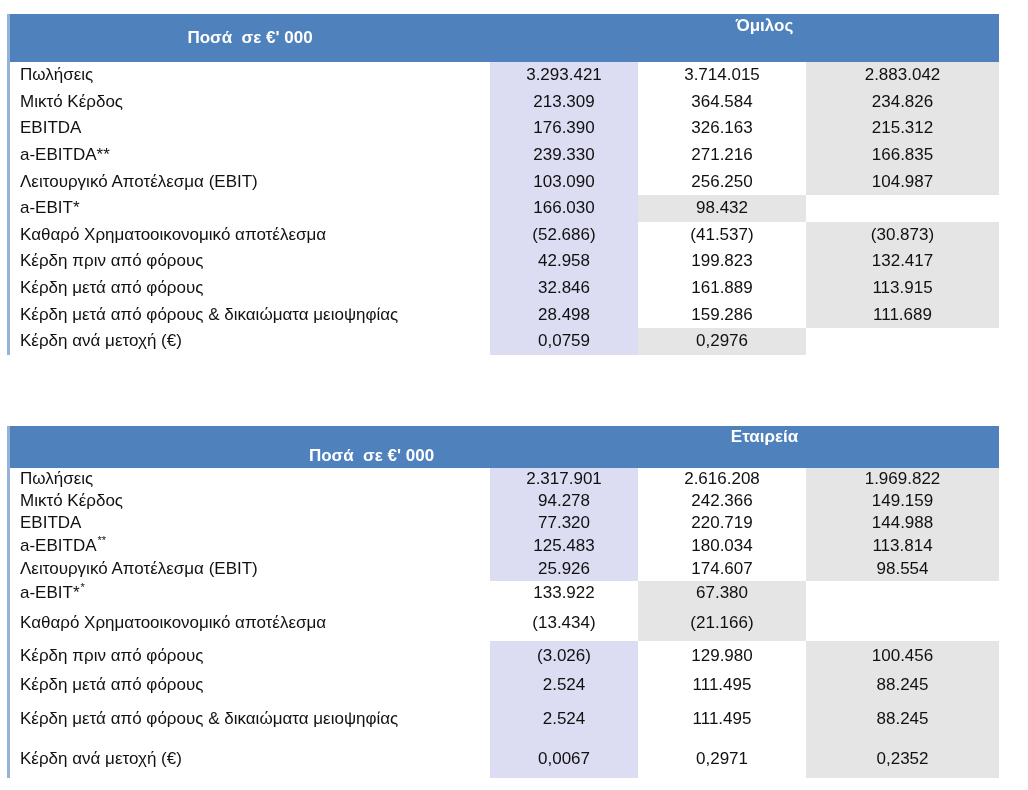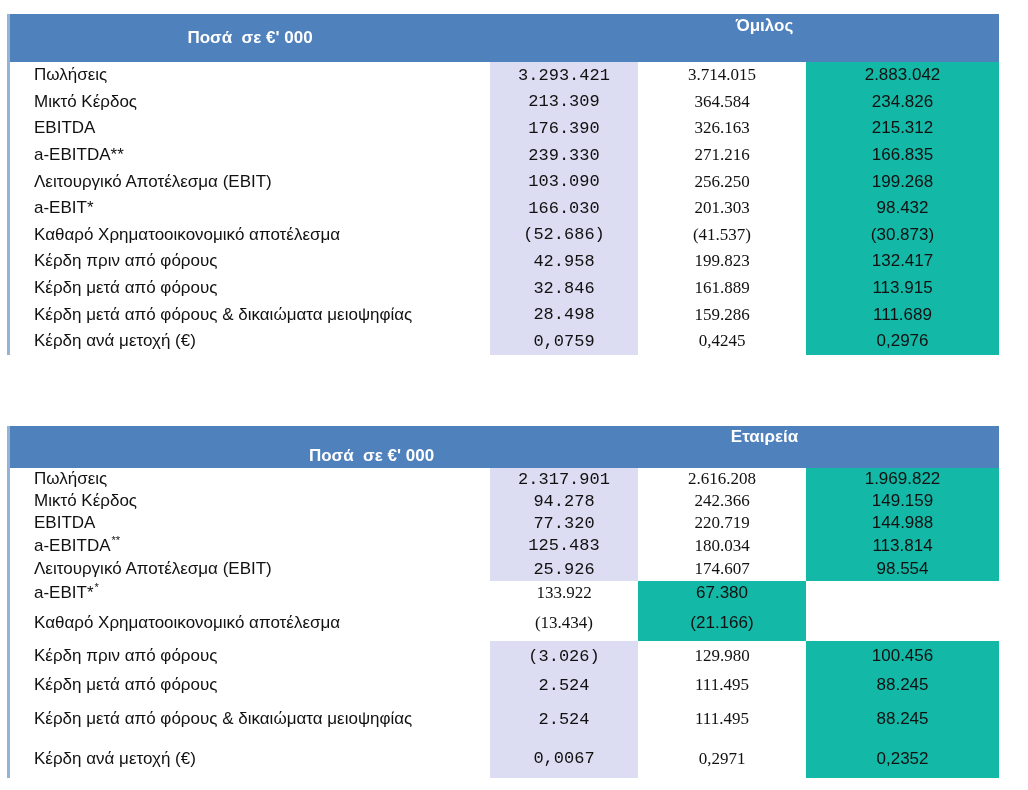--- a/index.html
+++ b/index.html
@@ -44,25 +44,25 @@
   .company .trow:nth-child(4){height:23px;}
   .company .trow:nth-child(5){height:24px;}
   .company .trow:nth-child(6){height:24px;}
   .company .trow:nth-child(7){height:36px;}
   .company .trow:nth-child(8){height:30px;}
   .company .trow:nth-child(9){height:28px;}
   .company .trow:nth-child(10){height:40px;}
   .company .trow:nth-child(11){height:39px;}
 
   .trow .cell{display:flex;align-items:center;}
-  .trow .lbl{padding-left:24px;justify-content:flex-start;background:#ffffff;}
+  .trow .lbl{padding-left:10px;justify-content:flex-start;background:#ffffff;}
   .trow .val{justify-content:center;text-align:center;}
-  .trow .val.v0{background:#dcdcf2;font-family:Liberation Mono, monospace;}
-  .trow .val.v1{background:#ffffff;font-family:Liberation Serif, serif;}
-  .trow .val.v2{background:#14b8a6;}
+  .trow .val.v0{background:#dcdcf2;}
+  .trow .val.v1{background:#ffffff;}
+  .trow .val.v2{background:#e5e5e5;}
 
   sup.star{font-size:11px;line-height:0;position:relative;top:-6px;margin-left:1px;}
 </style>
 </head>
 <body>
 
 <div class="fin-table group">
   <div class="thead">
     <div class="cell amounts">Ποσά  σε €' 000</div>
     <div class="cell scope">Όμιλος</div>
@@ -102,28 +102,27 @@
         <div class="cell val v0">239.330</div>
         <div class="cell val v1">271.216</div>
         <div class="cell val v2">166.835</div>
       </div>
       <div class="trow">
         <div class="cell lbl">
           <span>Λειτουργικό Αποτέλεσμα (EBIT)</span>
         </div>
         <div class="cell val v0">103.090</div>
         <div class="cell val v1">256.250</div>
-        <div class="cell val v2">199.268</div>
+        <div class="cell val v2">104.987</div>
       </div>
       <div class="trow">
         <div class="cell lbl">
           <span>a-EBIT*</span>
         </div>
         <div class="cell val v0">166.030</div>
-        <div class="cell val v1">201.303</div>
         <div class="cell val v2">98.432</div>
       </div>
       <div class="trow">
         <div class="cell lbl">
           <span>Καθαρό Χρηματοοικονομικό αποτέλεσμα</span>
         </div>
         <div class="cell val v0">(52.686)</div>
         <div class="cell val v1">(41.537)</div>
         <div class="cell val v2">(30.873)</div>
       </div>
@@ -149,21 +148,20 @@
         </div>
         <div class="cell val v0">28.498</div>
         <div class="cell val v1">159.286</div>
         <div class="cell val v2">111.689</div>
       </div>
       <div class="trow">
         <div class="cell lbl">
           <span>Κέρδη ανά μετοχή (€)</span>
         </div>
         <div class="cell val v0">0,0759</div>
-        <div class="cell val v1">0,4245</div>
         <div class="cell val v2">0,2976</div>
       </div>
     </div>
 </div>
 
 <div class="fin-table company">
   <div class="thead">
     <div class="cell amounts">Ποσά  σε €' 000</div>
     <div class="cell scope">Εταιρεία</div>
     <div class="cell year y0">2023</div>

